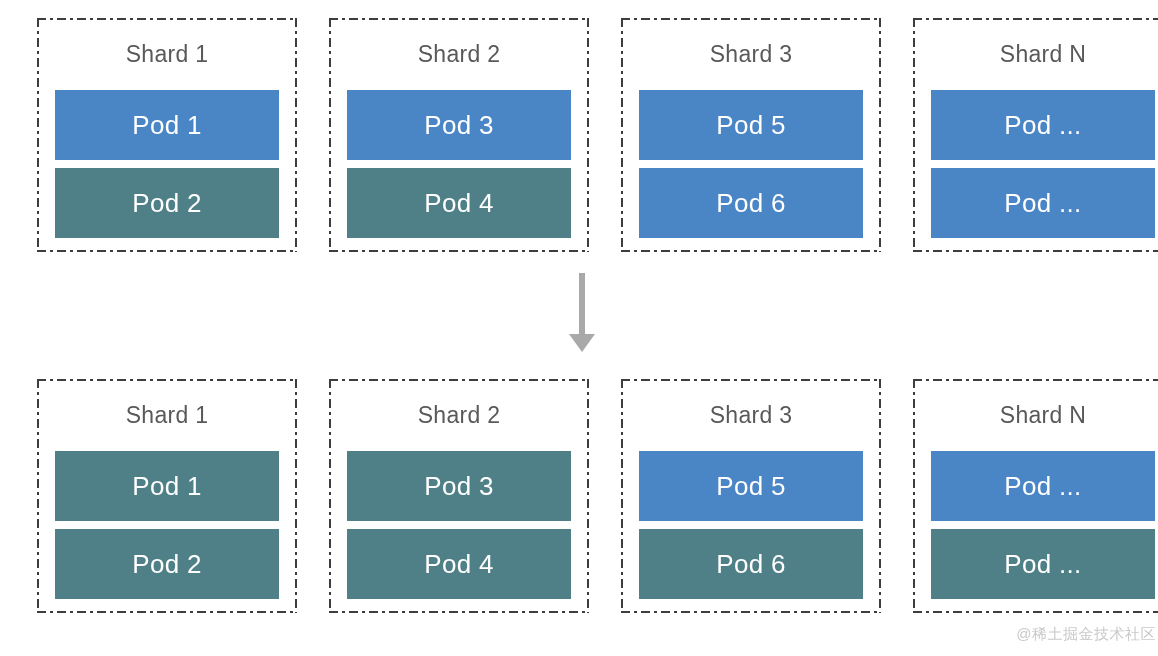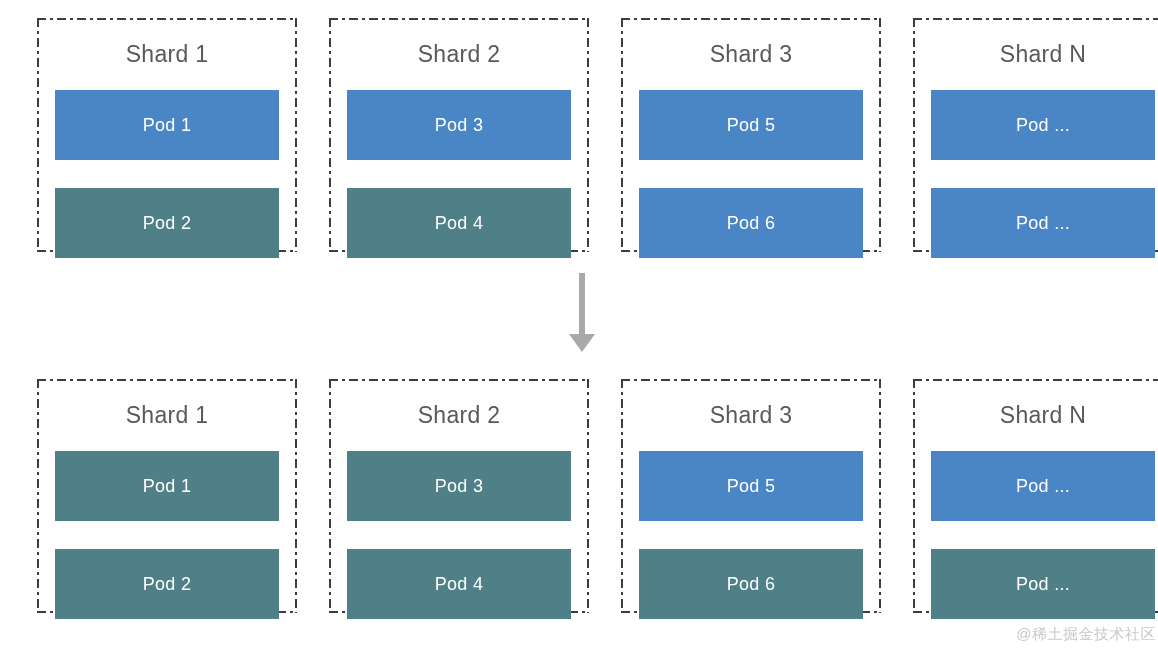--- a/index.html
+++ b/index.html
@@ -42,24 +42,24 @@
     font-size: 23px;
     color: var(--title-gray);
     letter-spacing: 0.3px;
   }
   .pod {
     height: 70px;
     display: flex;
     align-items: center;
     justify-content: center;
     color: var(--pod-text);
-    font-size: 18px;
+    font-size: 26px;
     letter-spacing: 0.3px;
   }
-  .pod + .pod { margin-top: 28px; }
+  .pod + .pod { margin-top: 8px; }
   .pod--blue { background: var(--pod-blue); }
   .pod--teal { background: var(--pod-teal); }
   .down-arrow {
     position: absolute;
     top: 273px;
     left: 569px;
     width: 26px;
     height: 79px;
   }
   .down-arrow .shaft {

